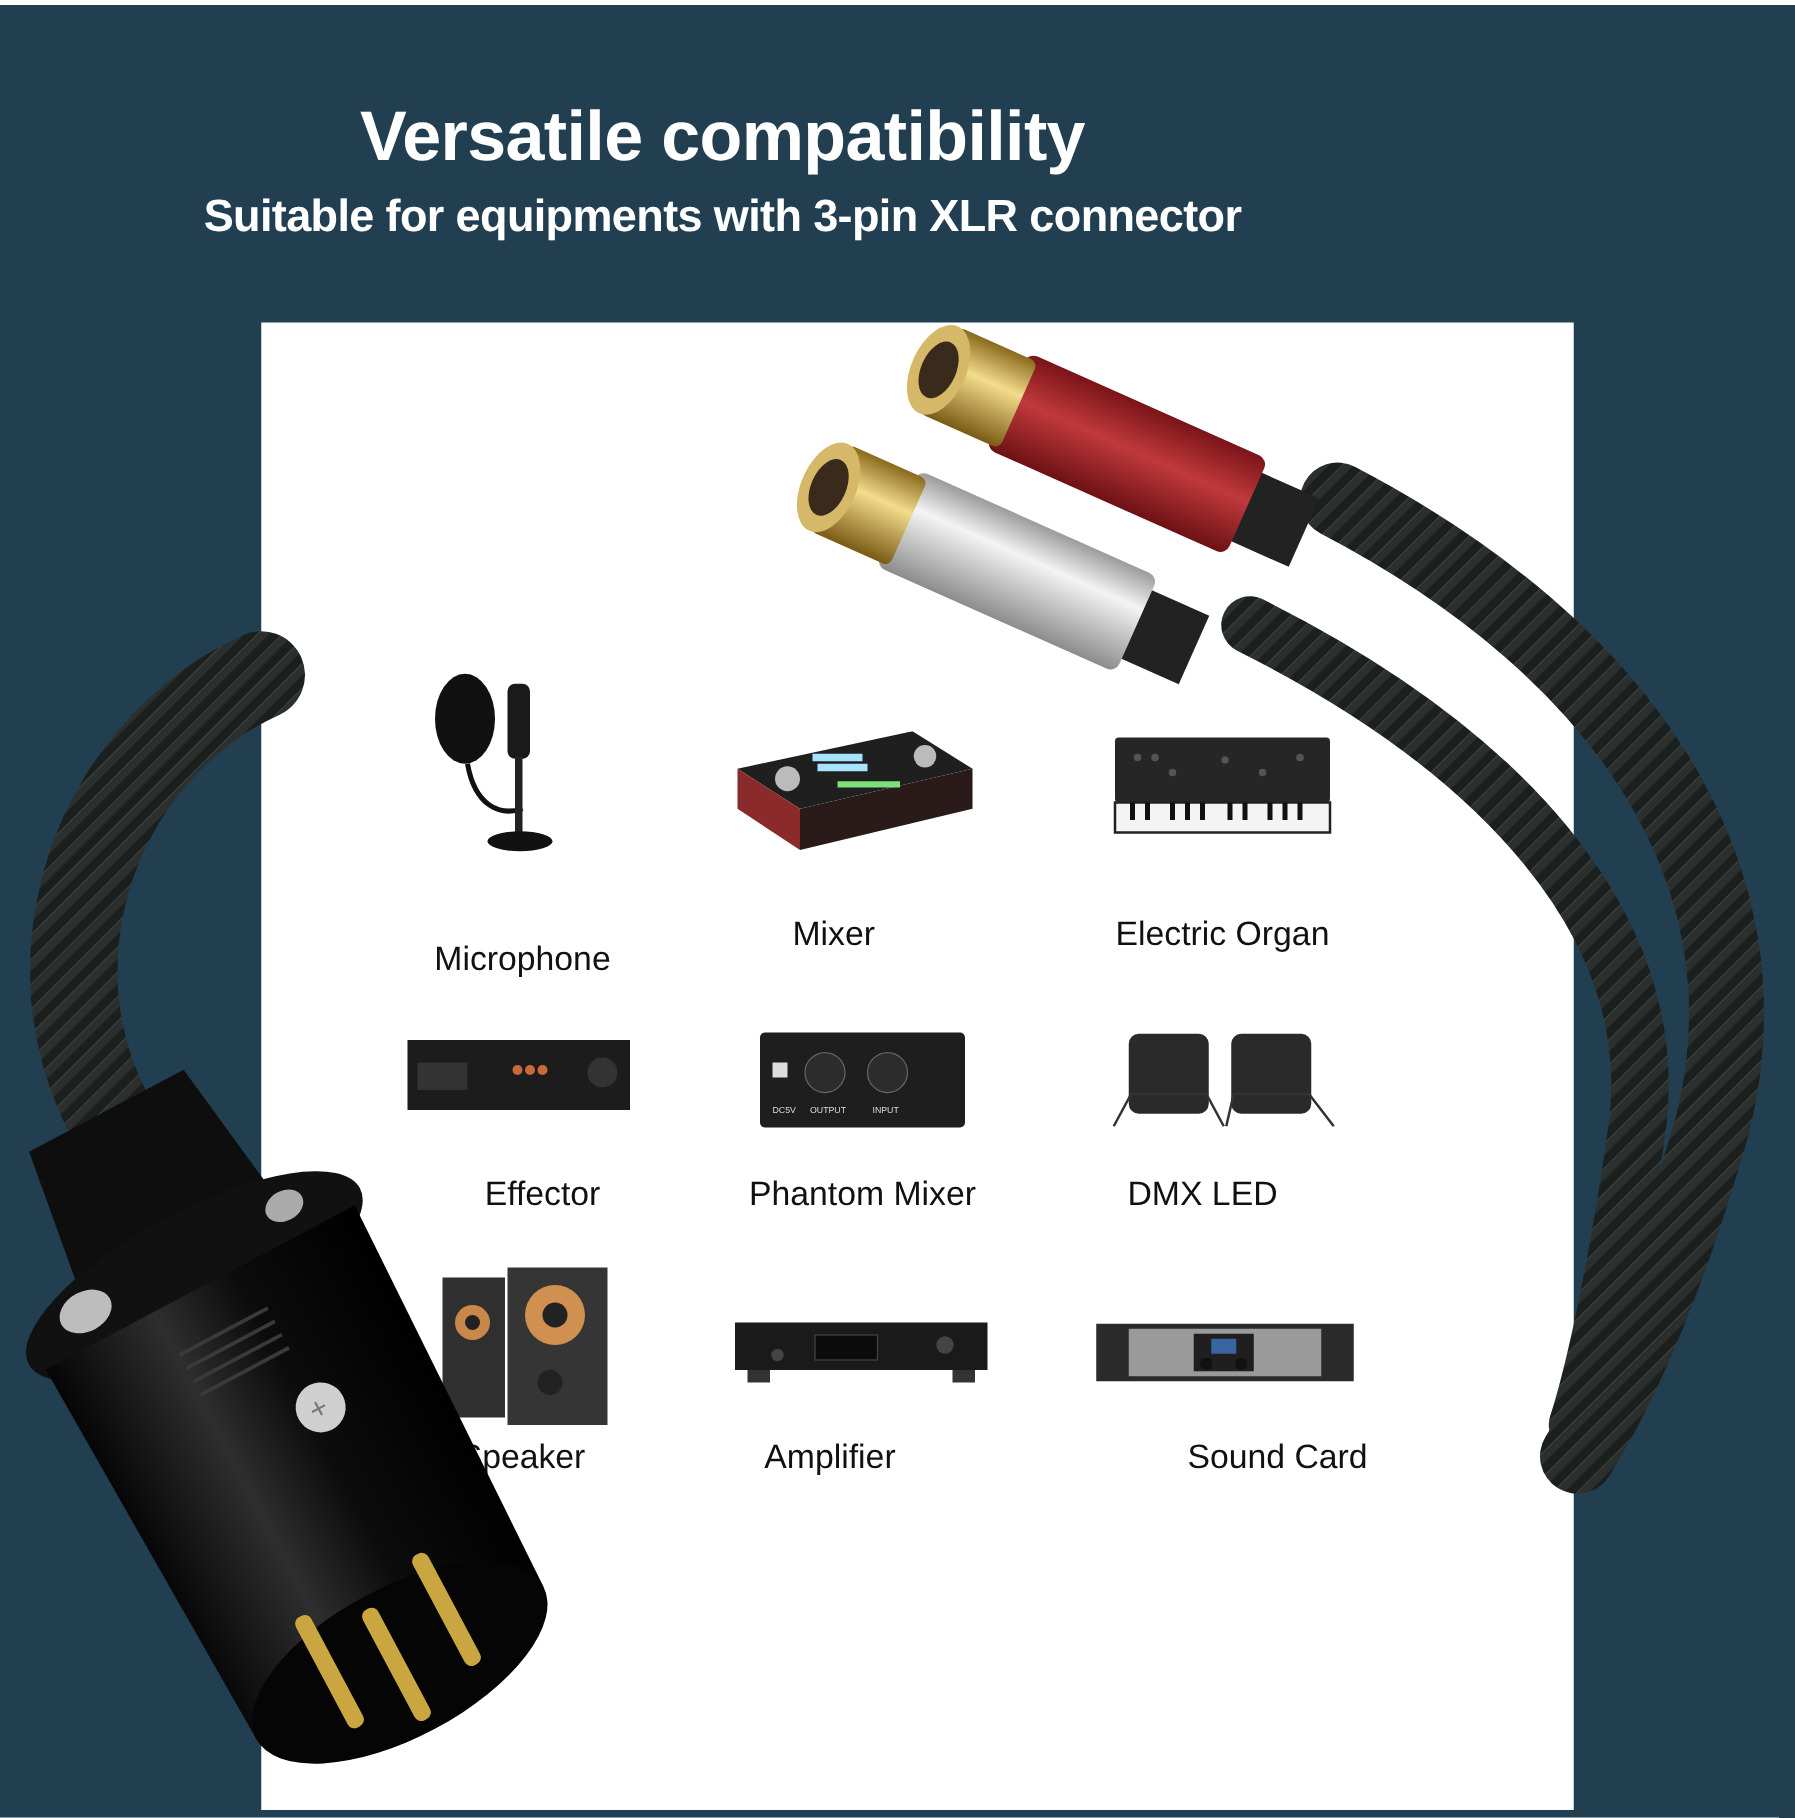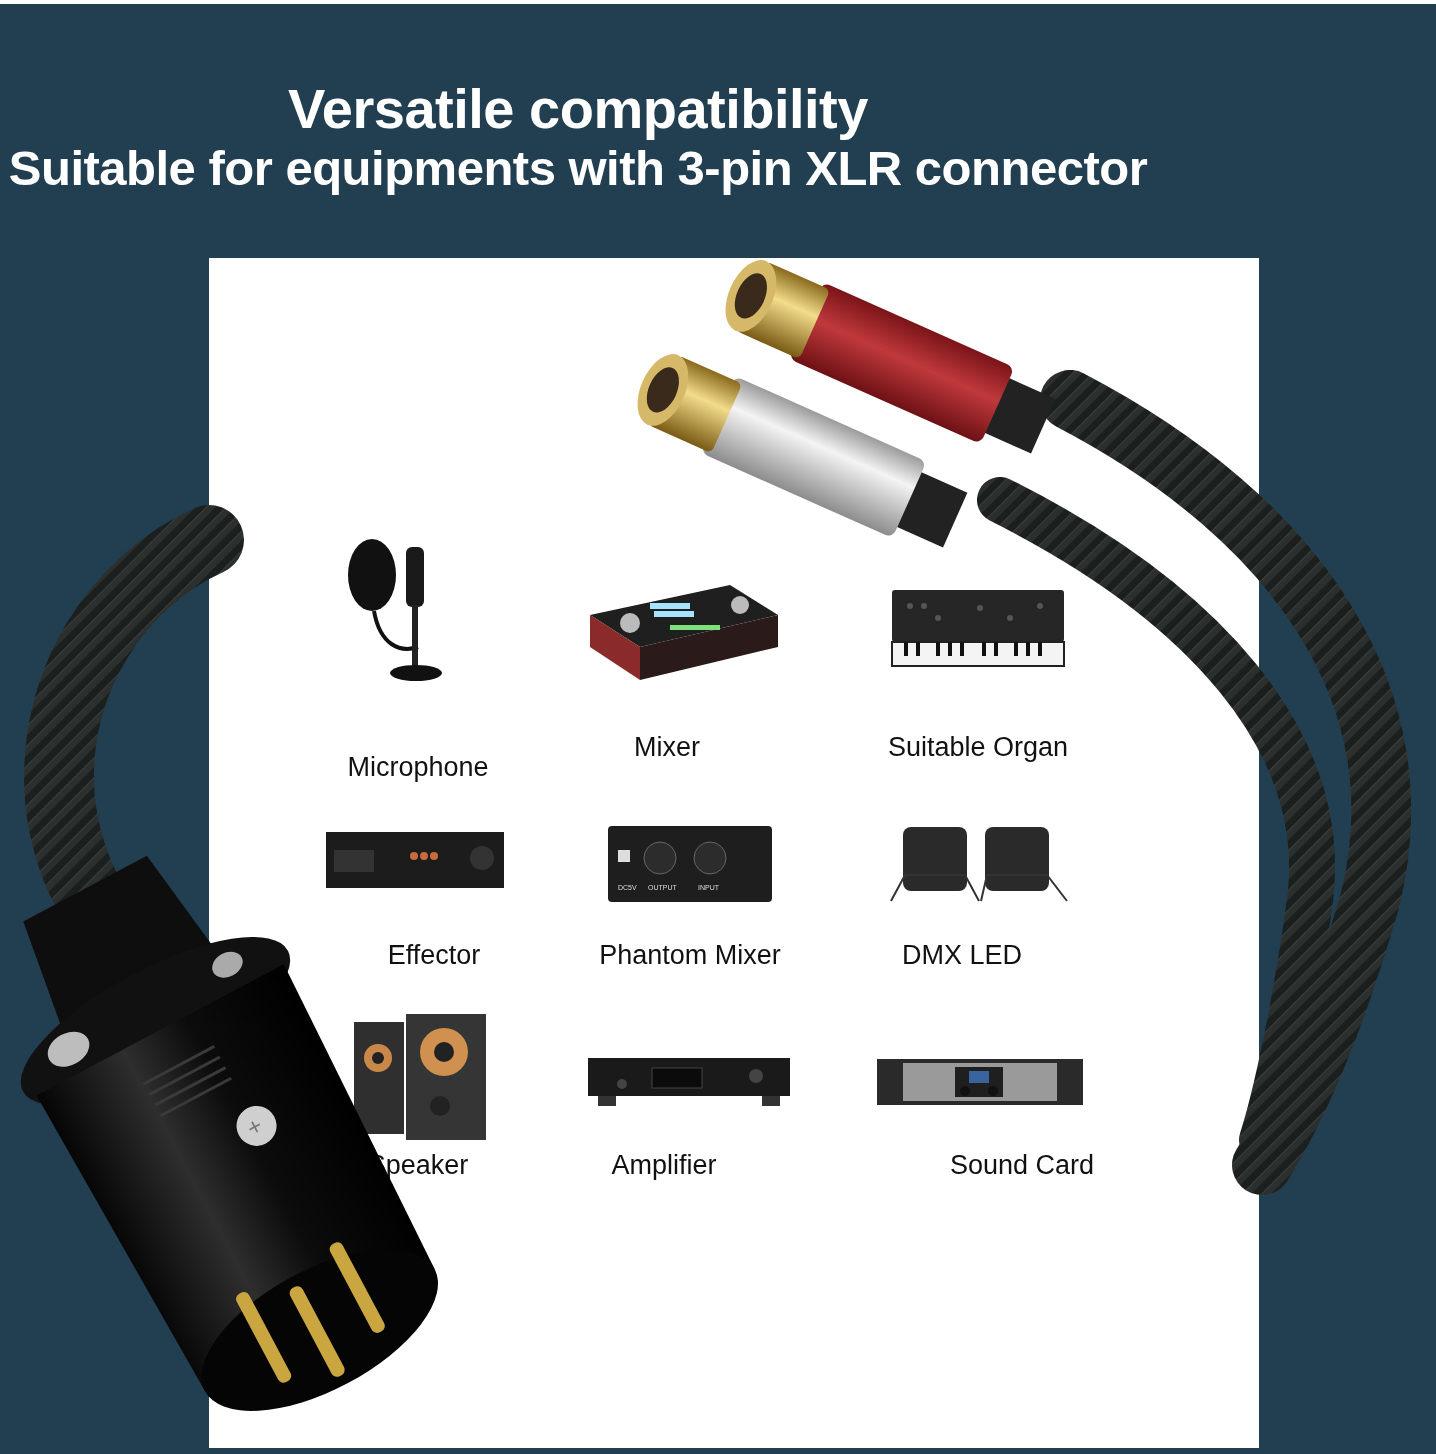--- a/index.html
+++ b/index.html
@@ -1,20 +1,20 @@
 <!DOCTYPE html>
 <html><head>
 <meta charset="utf-8">
 <style>
   html,body{margin:0;padding:0;}
   body{width:1436px;height:1454px;position:relative;overflow:hidden;background:#223f52;font-family:"Liberation Sans",sans-serif;}
   .topline{position:absolute;left:0;top:0;width:1436px;height:4px;background:#ffffff;}
   .headline{position:absolute;left:0;width:1156px;text-align:center;color:#ffffff;font-weight:bold;letter-spacing:-0.5px;}
   .h1{top:76px;font-size:56px;}
-  .h2{top:140px;font-size:49px;}
+  .h2{top:152px;font-size:36px;}
   .panel{position:absolute;left:209px;top:258px;width:1050px;height:1190px;background:#ffffff;}
   .grid-item{position:absolute;width:260px;text-align:center;}
   .label{font-size:27px;color:#111;}
   .dev{position:absolute;}
   svg{display:block;}
   .cable{position:absolute;left:0;top:0;pointer-events:none;}
 </style>
 </head>
 <body>
 
@@ -129,21 +129,21 @@
         <rect x="70" y="54" width="4" height="14"></rect>
         <rect x="92" y="54" width="4" height="14"></rect>
         <rect x="104" y="54" width="4" height="14"></rect>
         <rect x="124" y="54" width="4" height="14"></rect>
         <rect x="136" y="54" width="4" height="14"></rect>
         <rect x="148" y="54" width="4" height="14"></rect>
       </g>
   </svg>
 </div>
 <div class="grid-item" style="left:848px;top:732px;">
-  <span class="label">Suitable Organ</span>
+  <span class="label">Electric Organ</span>
 </div>
 
 <div class="dev" style="left:322px;top:830px;">
   <svg width="186" height="62">
     <rect x="4" y="2" width="178" height="56" fill="#1c1c1c"></rect>
     <rect x="12" y="20" width="40" height="22" fill="#333"></rect>
     <g fill="#c96a3c">
         <circle cx="92" cy="26" r="4"></circle>
         <circle cx="102" cy="26" r="4"></circle>
         <circle cx="112" cy="26" r="4"></circle>

